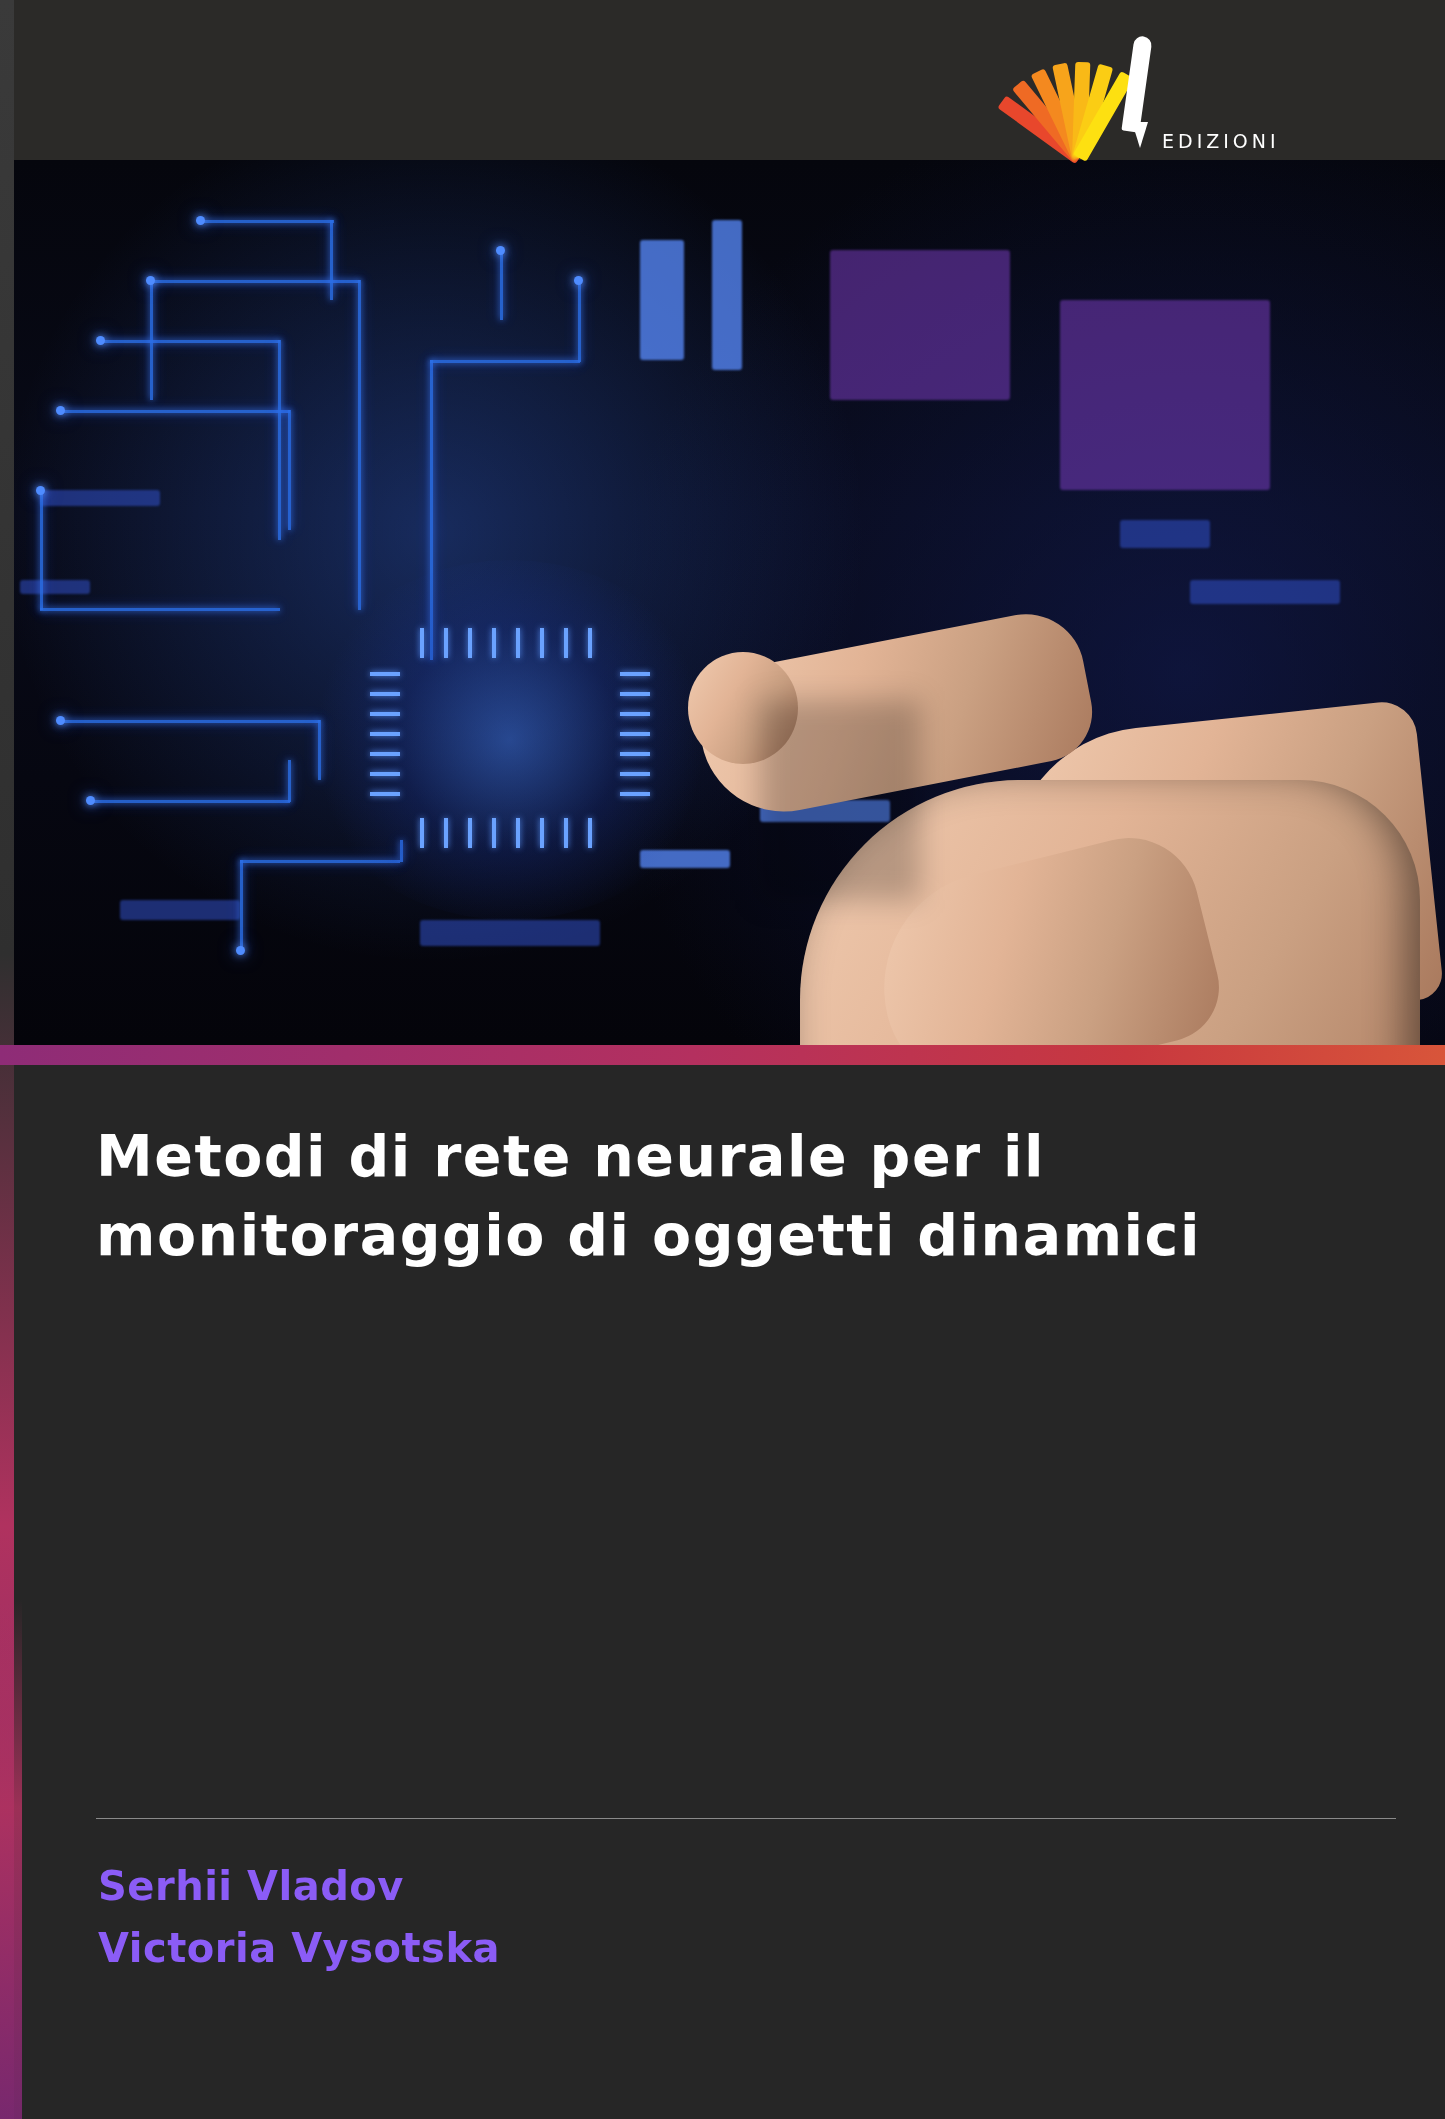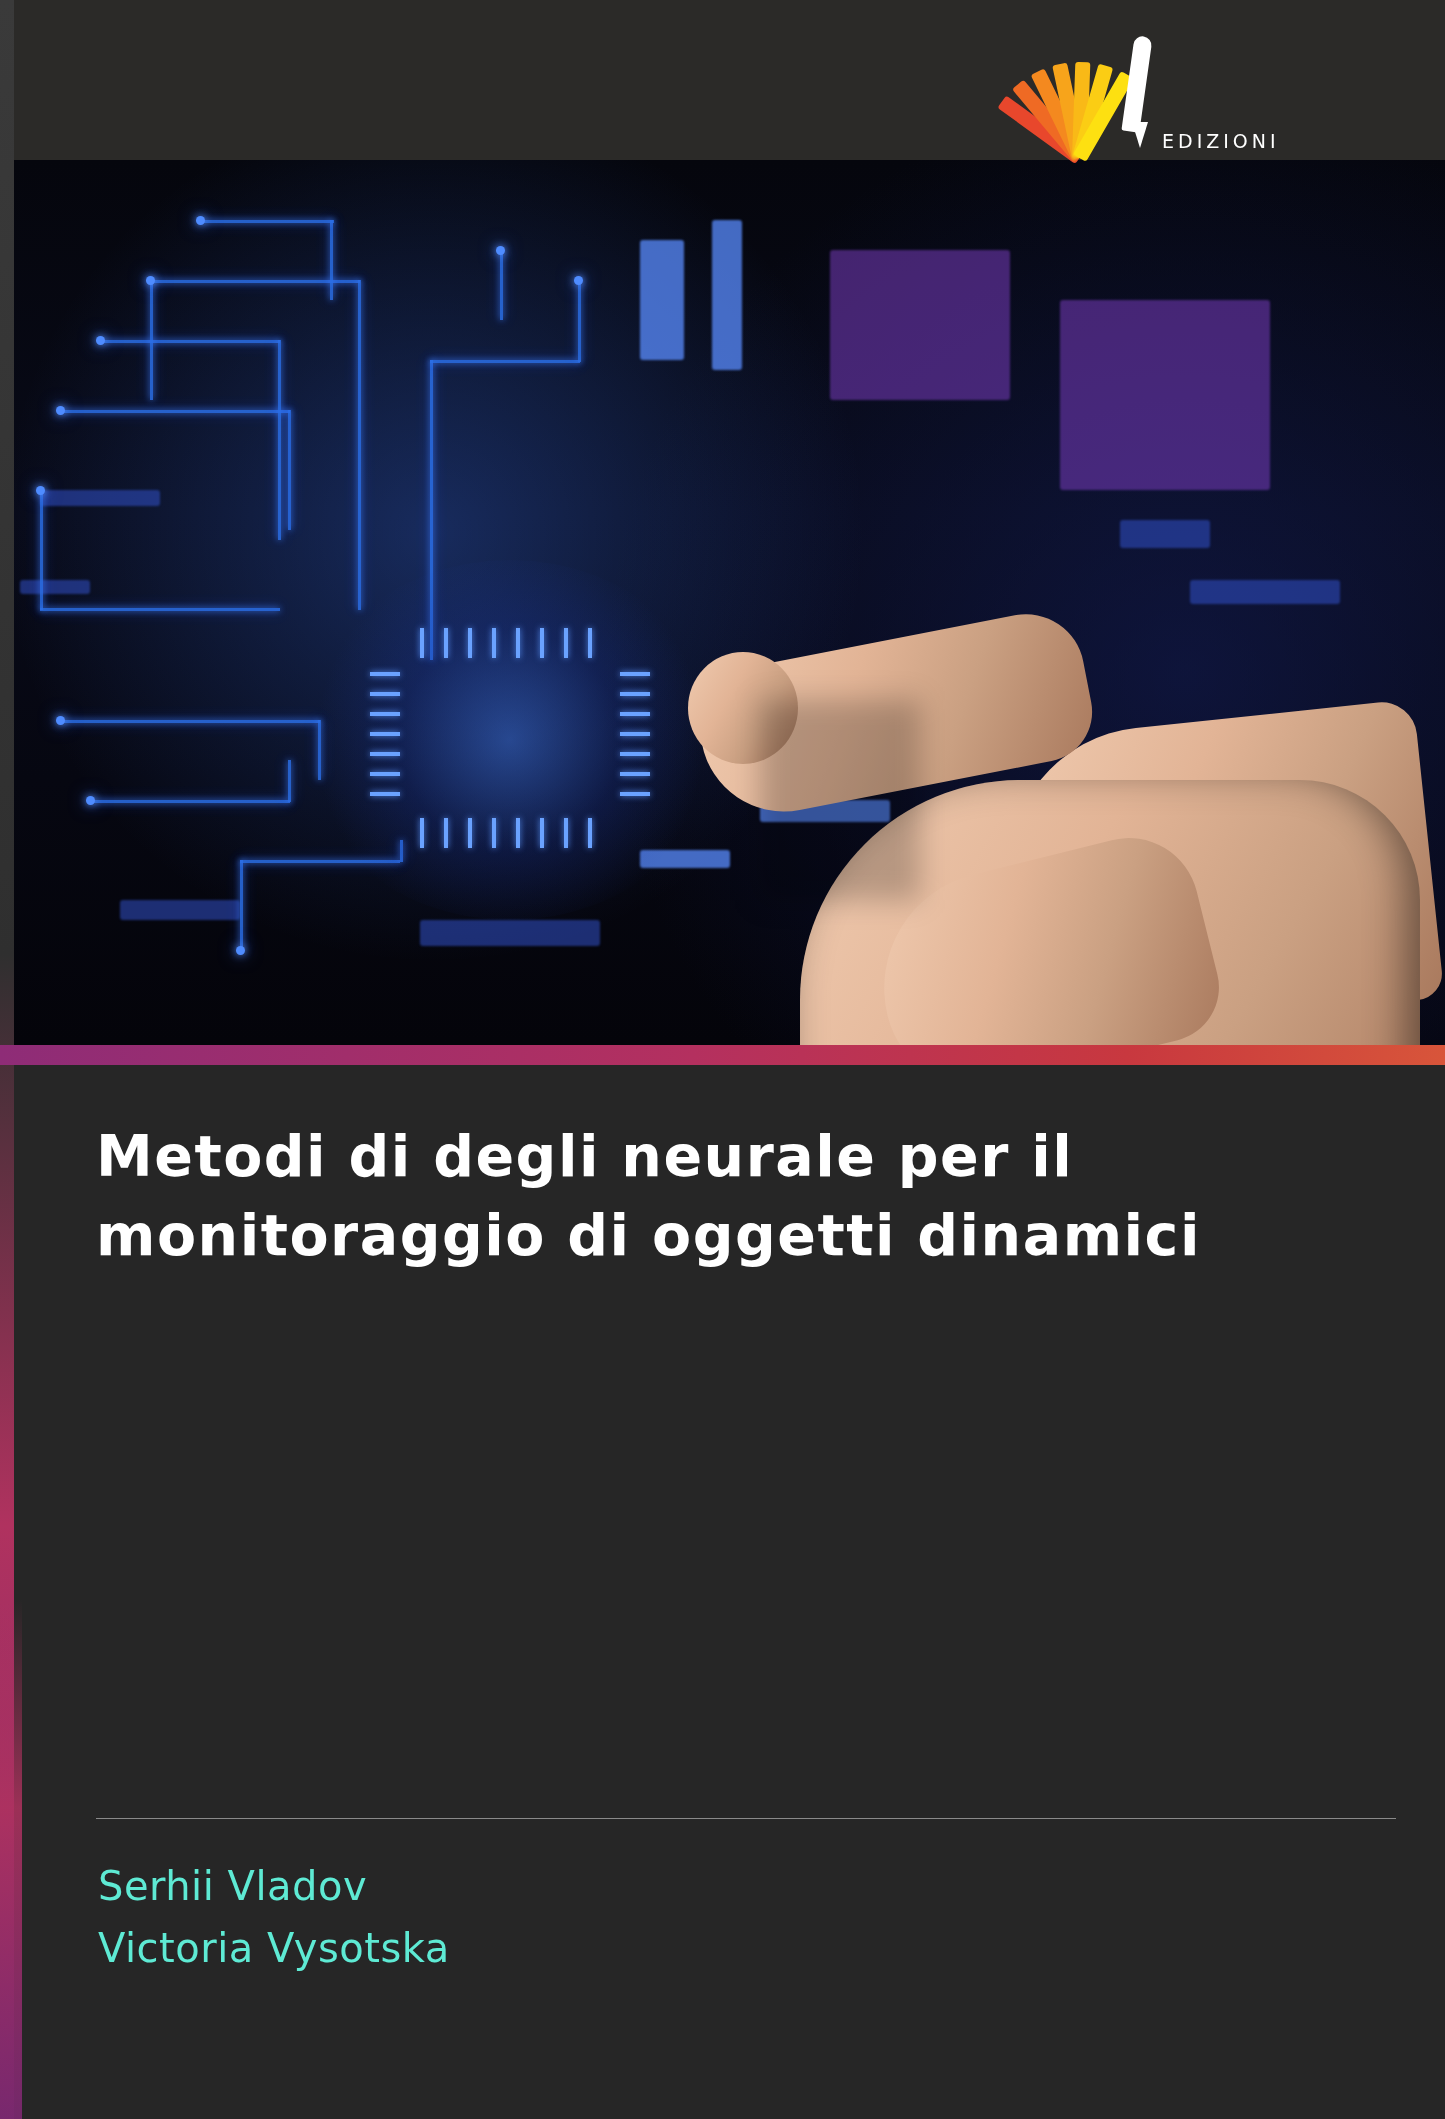--- a/index.html
+++ b/index.html
@@ -303,23 +303,23 @@
     top: 753px;
     width: 1300px;
     height: 1px;
     background: #8a8a8a;
   }
   .authors {
     position: absolute;
     left: 98px;
     top: 790px;
     width: 1200px;
-    color: #5eead4;
-    font-family: "DejaVu Sans", sans-serif;
-    font-weight: normal;
+    color: #8b5cf6;
+    font-family: "DejaVu Sans", sans-serif;
+    font-weight: bold;
     font-size: 40px;
     line-height: 1.55;
     letter-spacing: .5px;
   }
   .author-line { display: block; }
 
   
   .corner-tint {
     position: absolute;
     left: 0;
@@ -446,21 +446,21 @@
         <div class="quill-body"></div>
         <div class="quill-nib"></div>
       </div>
       <div class="logo-edizioni">EDIZIONI</div>
     </div>
   </div>
 
   <div class="band"></div>
 
   <div class="textwrap">
-    <div class="title">Metodi di degli neurale per il monitoraggio di oggetti dinamici</div>
+    <div class="title">Metodi di rete neurale per il monitoraggio di oggetti dinamici</div>
     <div class="rule"></div>
     <div class="authors">
       <span class="author-line">Serhii Vladov</span>
       <span class="author-line">Victoria Vysotska</span>
     </div>
   </div>
 
   <div class="spine"></div>
   <div class="corner-tint"></div>
 </div>

